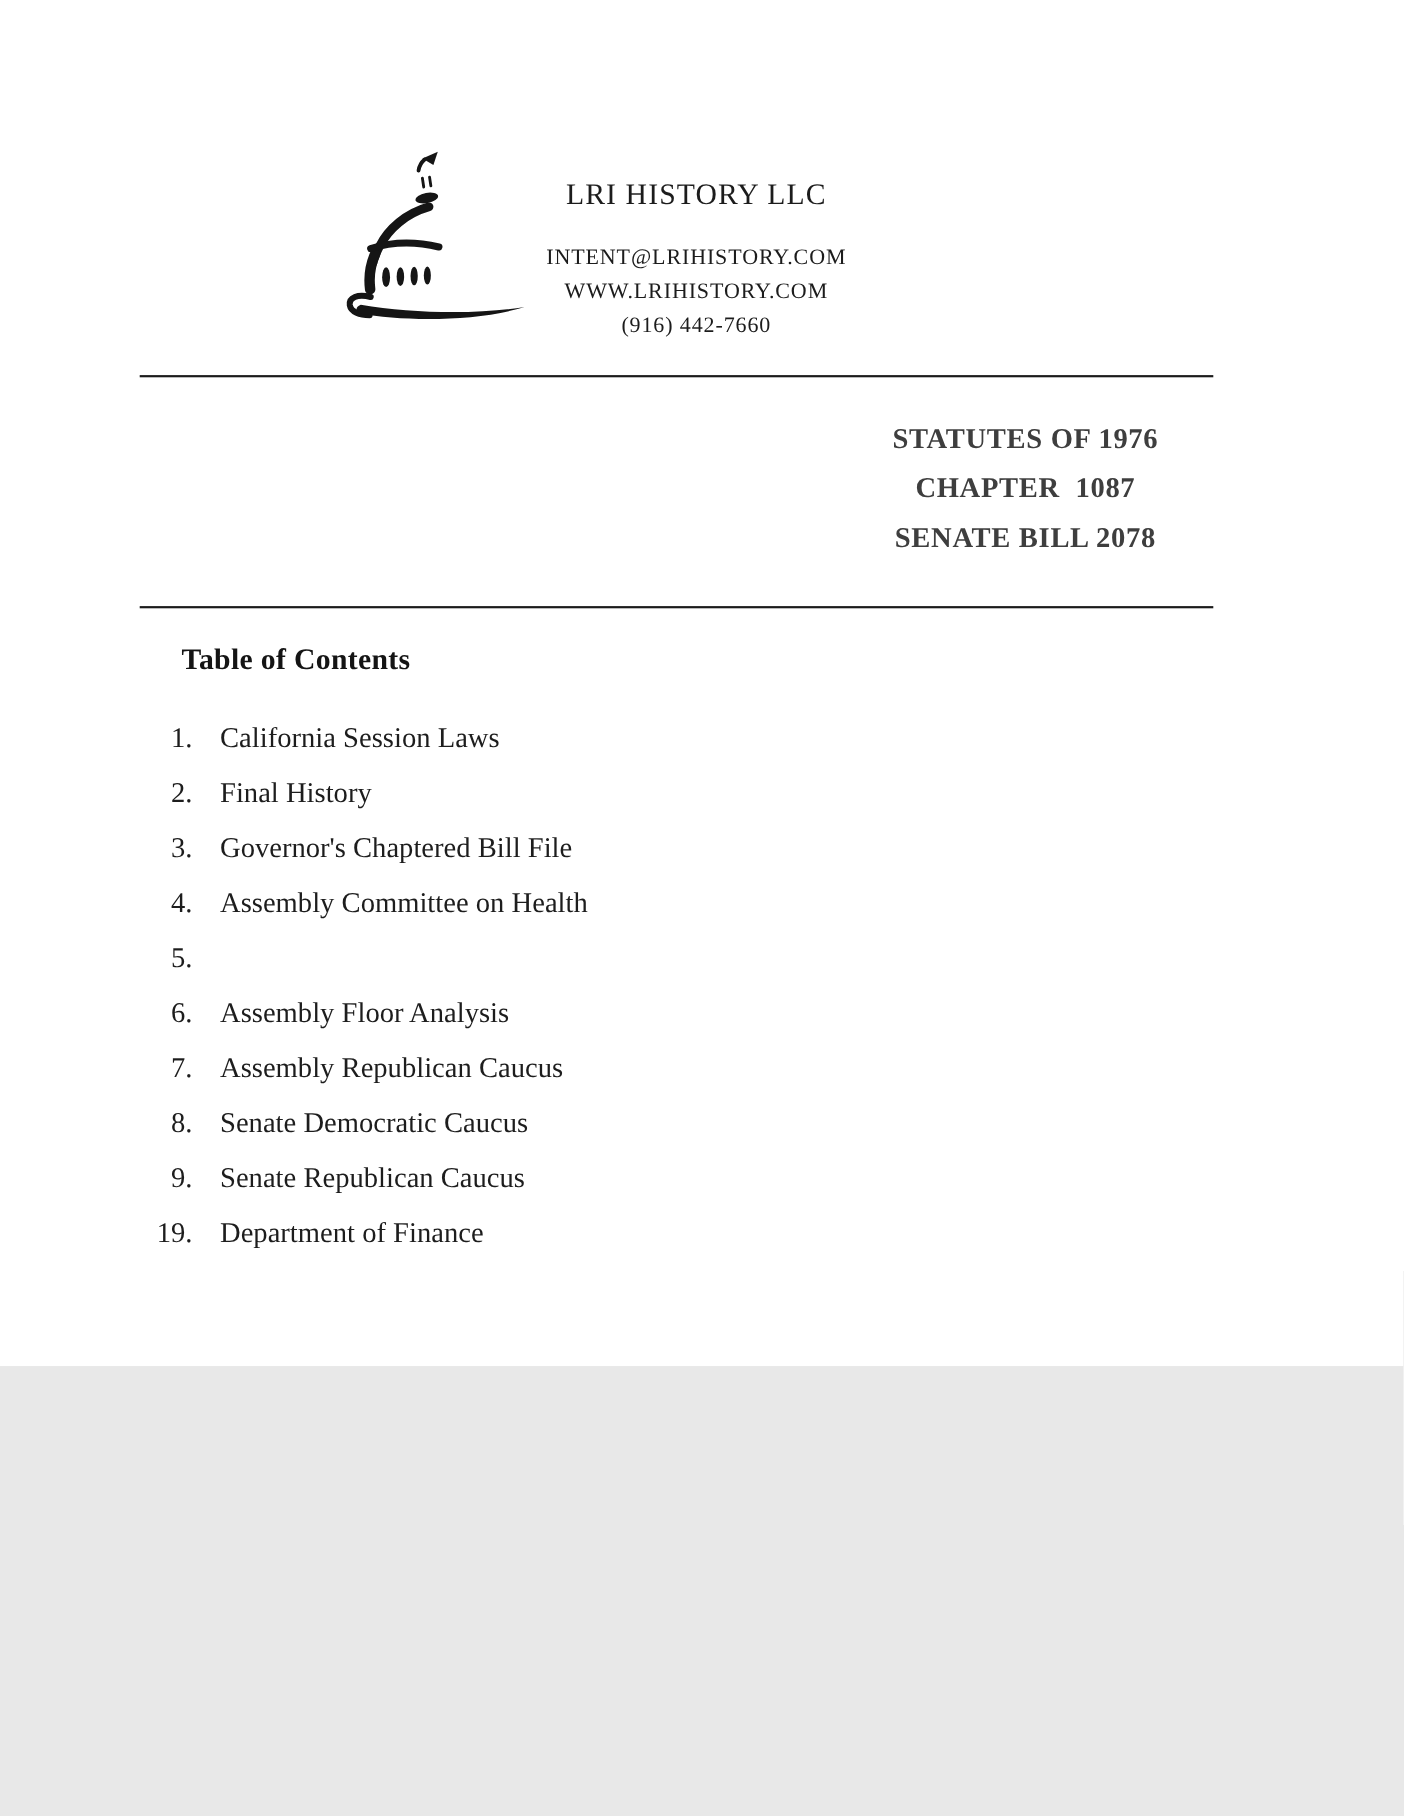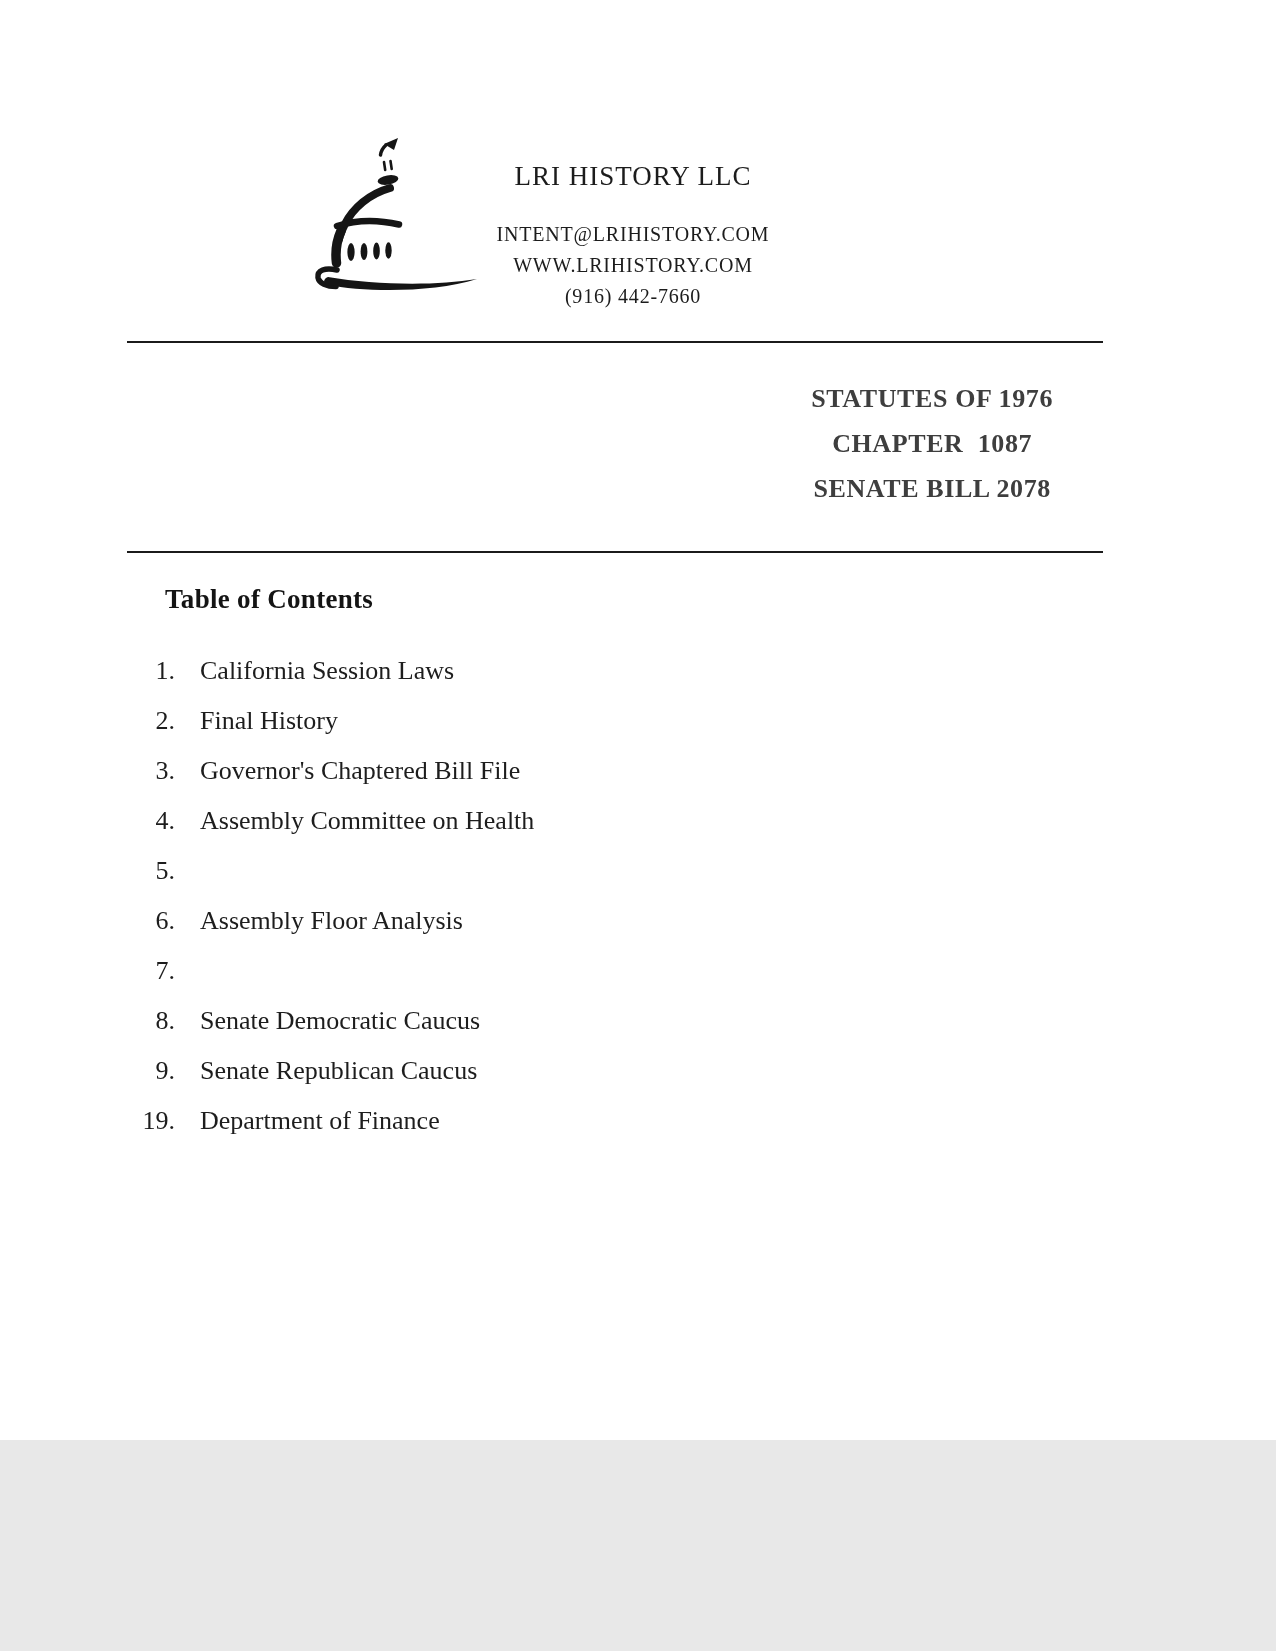--- a/index.html
+++ b/index.html
@@ -1,20 +1,20 @@
 <!DOCTYPE html>
 <html><head>
 <meta charset="utf-8">
 <style>
   * { margin: 0; padding: 0; box-sizing: border-box; }
   html, body { background: #e8e8e8; }
   #page {
     position: relative;
     width: 1276px;
-    height: 1440px;
+    height: 1242px;
     margin: 0 auto;
     background: #ffffff;
     font-family: "Liberation Serif", "DejaVu Serif", serif;
     color: #1d1d1d;
     overflow: hidden;
   }
 
   
   .logo {
     position: absolute;
@@ -178,20 +178,21 @@
     </div>
     <div class="toc-row">
       <span class="toc-num">5.</span>
     </div>
     <div class="toc-row">
       <span class="toc-num">6.</span>
       <span class="toc-label">Assembly Floor Analysis</span>
     </div>
     <div class="toc-row">
       <span class="toc-num">7.</span>
+      <span class="toc-label">Assembly Republican Caucus</span>
     </div>
     <div class="toc-row">
       <span class="toc-num">8.</span>
       <span class="toc-label">Senate Democratic Caucus</span>
     </div>
     <div class="toc-row">
       <span class="toc-num">9.</span>
       <span class="toc-label">Senate Republican Caucus</span>
     </div>
     <div class="toc-row">

